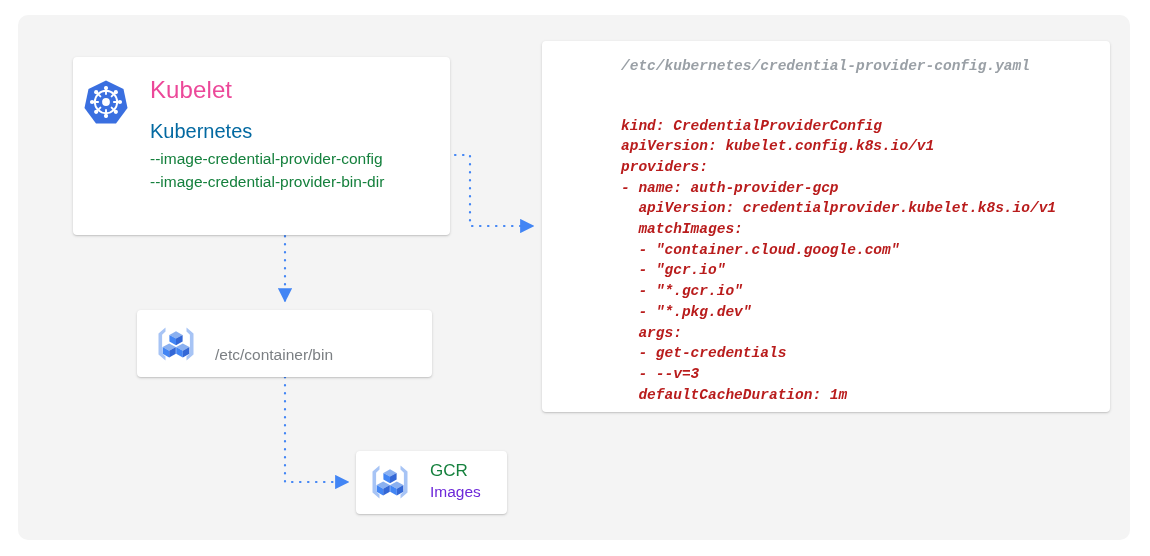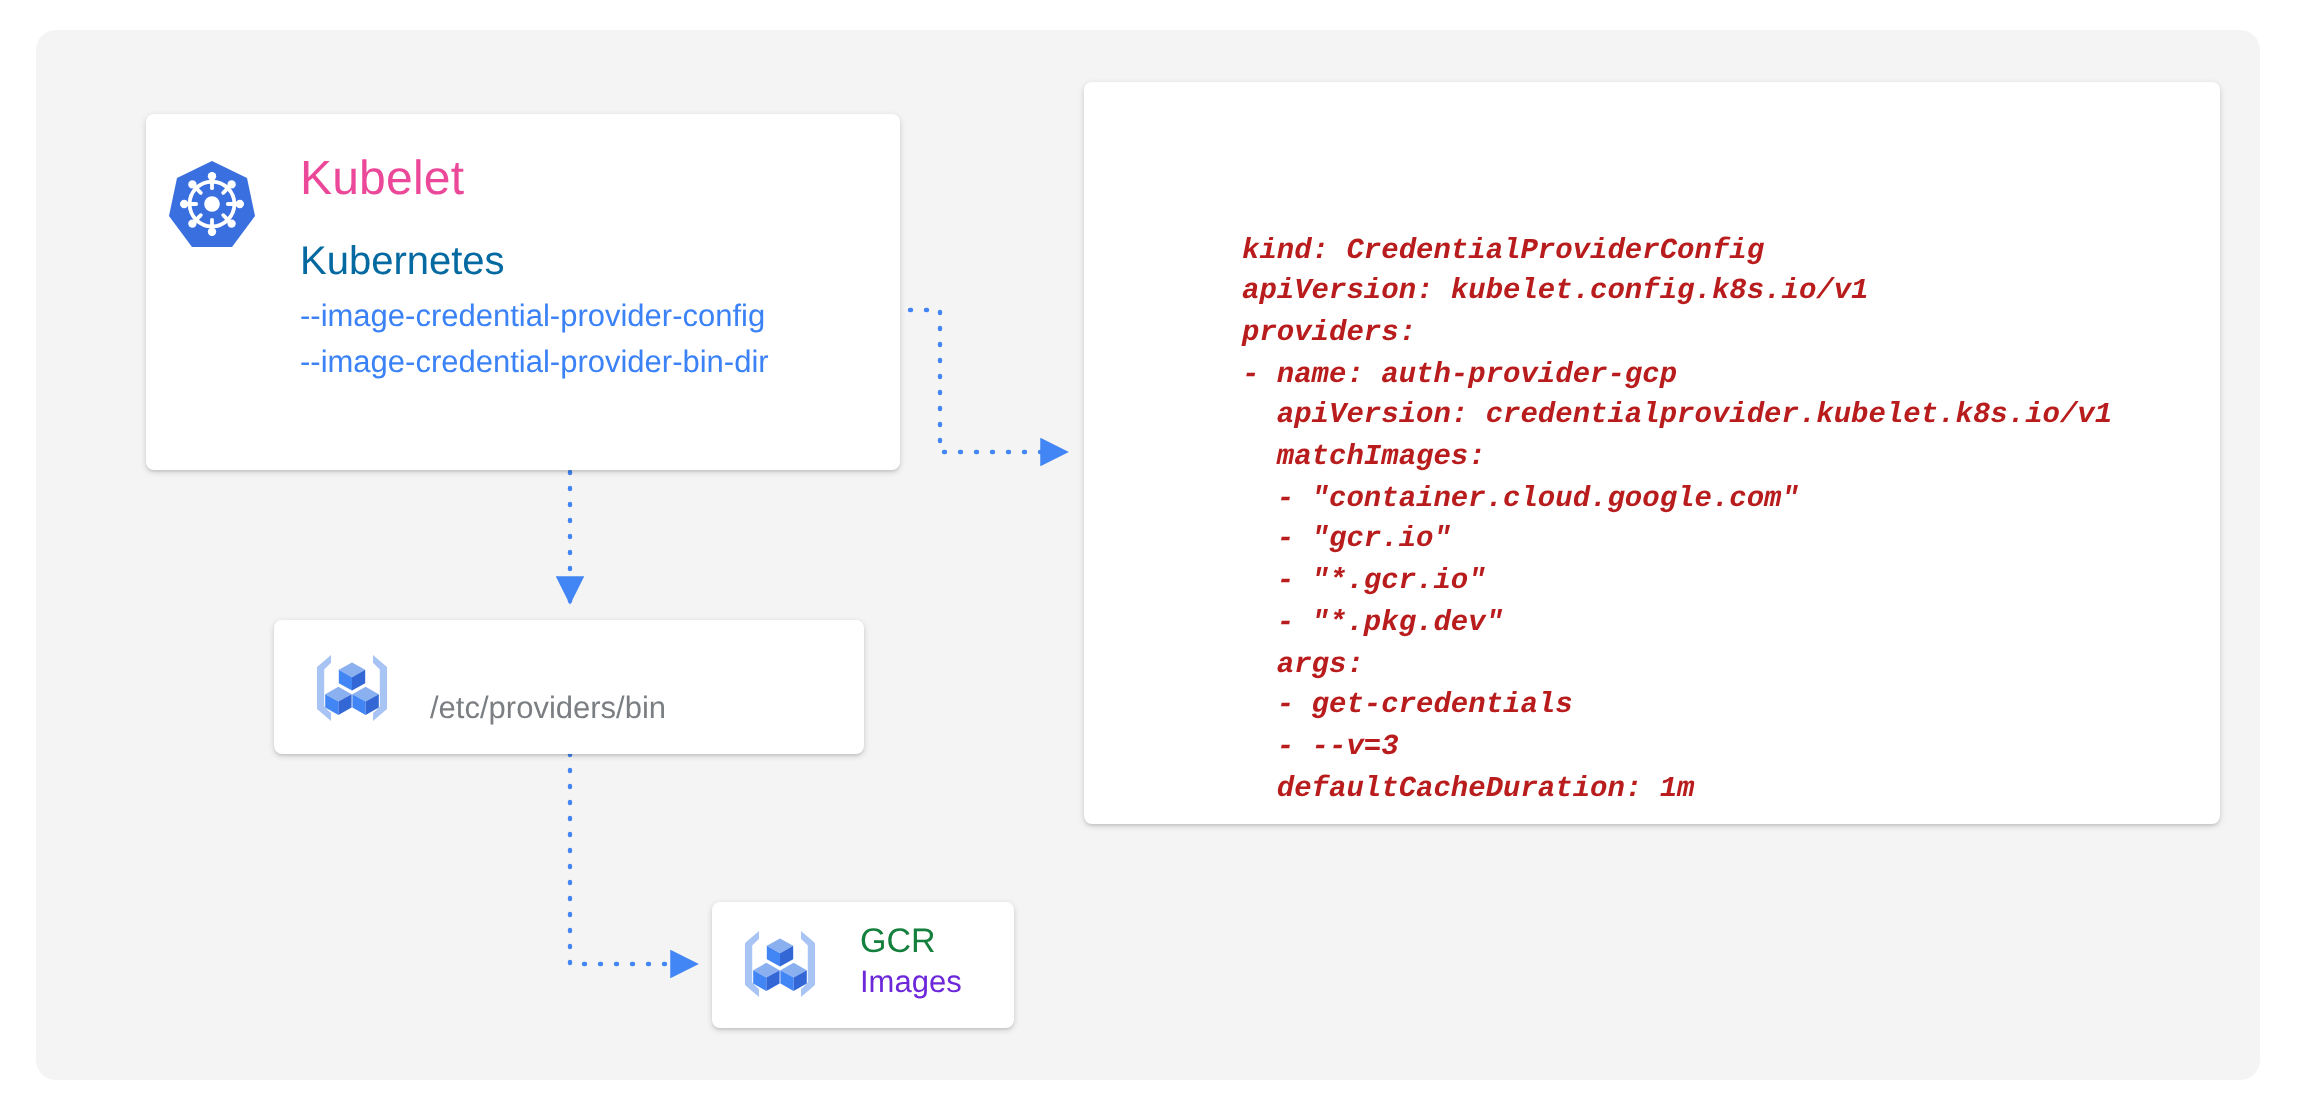--- a/index.html
+++ b/index.html
@@ -82,21 +82,21 @@
     font-size: 20px;
     color: #0369a1;
     line-height: 22px;
     white-space: nowrap;
     margin-top: 16px;
   }
   .kubelet-flag {
     position: absolute;
     left: 150px;
     font-size: 15.5px;
-    color: #3b82f6;
+    color: #15803d;
     line-height: 24px;
     white-space: nowrap;
   }
   #kubelet-flag-0 { top: 147px; }
   #kubelet-flag-1 { top: 170px; }
 
   
   #auth-card {
     left: 137px;
     top: 310px;
@@ -270,21 +270,21 @@
       <path d="M17.2 23.4 L23.8 27.1 L17.2 30.8 L10.6 27.1 Z" fill="#8ab0f0"></path>
       <path d="M10.6 27.1 L17.2 30.8 L17.2 37.5 L10.6 33.8 Z" fill="#4285f4"></path>
       <path d="M23.8 27.1 L23.8 33.8 L17.2 37.5 L17.2 30.8 Z" fill="#3367d6"></path>
 
       <path d="M30.8 23.4 L37.4 27.1 L30.8 30.8 L24.2 27.1 Z" fill="#8ab0f0"></path>
       <path d="M24.2 27.1 L30.8 30.8 L30.8 37.5 L24.2 33.8 Z" fill="#4285f4"></path>
       <path d="M37.4 27.1 L37.4 33.8 L30.8 37.5 L30.8 30.8 Z" fill="#3367d6"></path>
     </g>
   </svg>
 
-  <div id="auth-subtitle">/etc/providers/bin</div>
+  <div id="auth-subtitle">/etc/container/bin</div>
 
   <div class="card" id="gcr-card"></div>
 
   <svg id="gcr-icon" viewBox="0 0 48 48" xmlns="http://www.w3.org/2000/svg">
     <g fill="#a7c4f5">
       <path d="M13.5 7.5 L6.5 13.5 L6.5 34.5 L13.5 40.5 L13.5 36.6 L10.1 33.3 L10.1 14.7 L13.5 11.4 Z"></path>
       <path d="M34.5 7.5 L41.5 13.5 L41.5 34.5 L34.5 40.5 L34.5 36.6 L37.9 33.3 L37.9 14.7 L34.5 11.4 Z"></path>
     </g>
     <g>
       <path d="M24 11.2 L30.6 14.9 L24 18.6 L17.4 14.9 Z" fill="#8ab0f0"></path>
@@ -296,20 +296,21 @@
       <path d="M30.8 23.4 L37.4 27.1 L30.8 30.8 L24.2 27.1 Z" fill="#8ab0f0"></path>
       <path d="M24.2 27.1 L30.8 30.8 L30.8 37.5 L24.2 33.8 Z" fill="#4285f4"></path>
       <path d="M37.4 27.1 L37.4 33.8 L30.8 37.5 L30.8 30.8 Z" fill="#3367d6"></path>
     </g>
   </svg>
 
   <div id="gcr-title">GCR</div>
   <div id="gcr-subtitle">Images</div>
 
   <div class="card" id="yaml-card"></div>
+  <div id="yaml-path">/etc/kubernetes/credential-provider-config.yaml</div>
   <pre id="yaml-body">kind: CredentialProviderConfig
 apiVersion: kubelet.config.k8s.io/v1
 providers:
 - name: auth-provider-gcp
   apiVersion: credentialprovider.kubelet.k8s.io/v1
   matchImages:
   - "container.cloud.google.com"
   - "gcr.io"
   - "*.gcr.io"
   - "*.pkg.dev"

